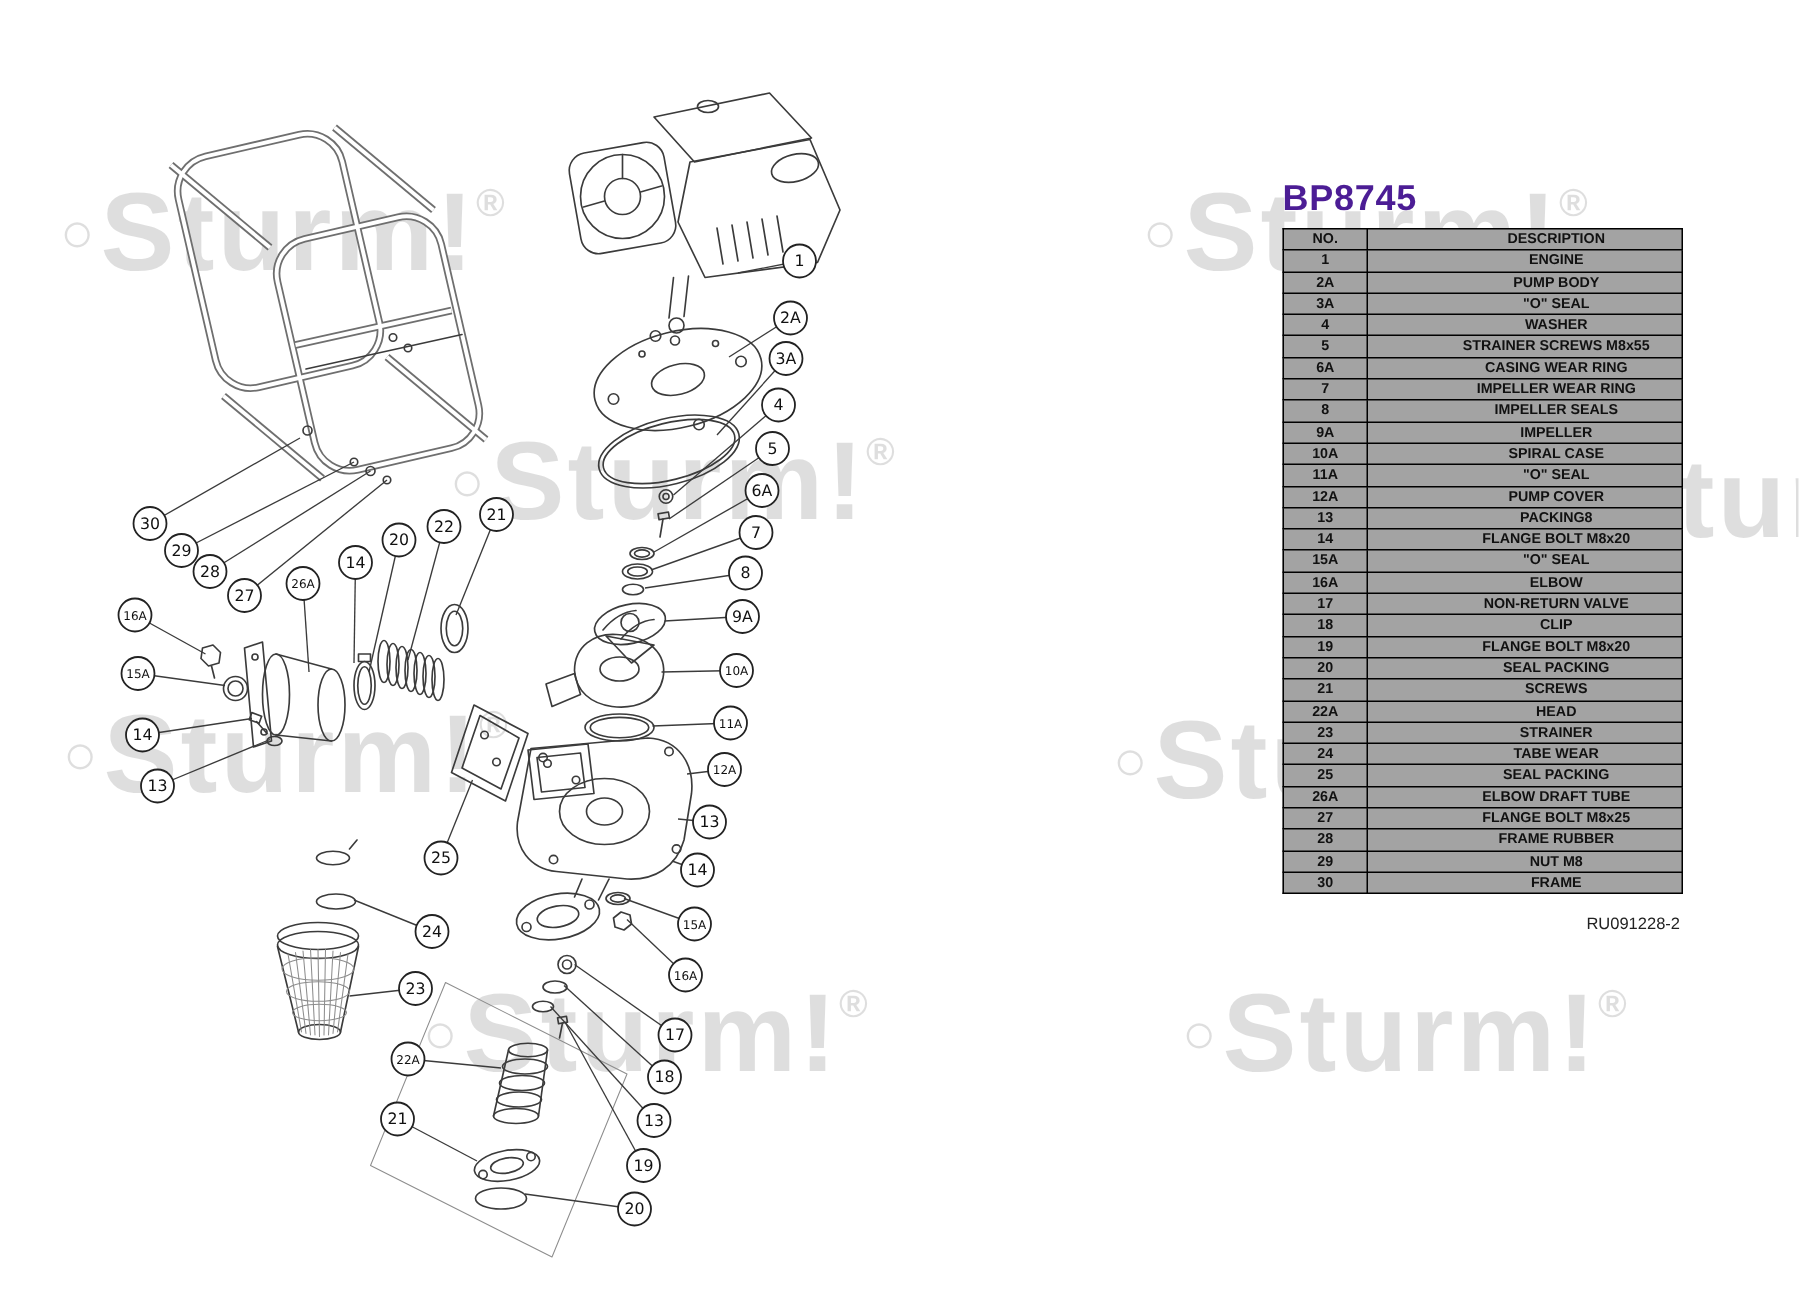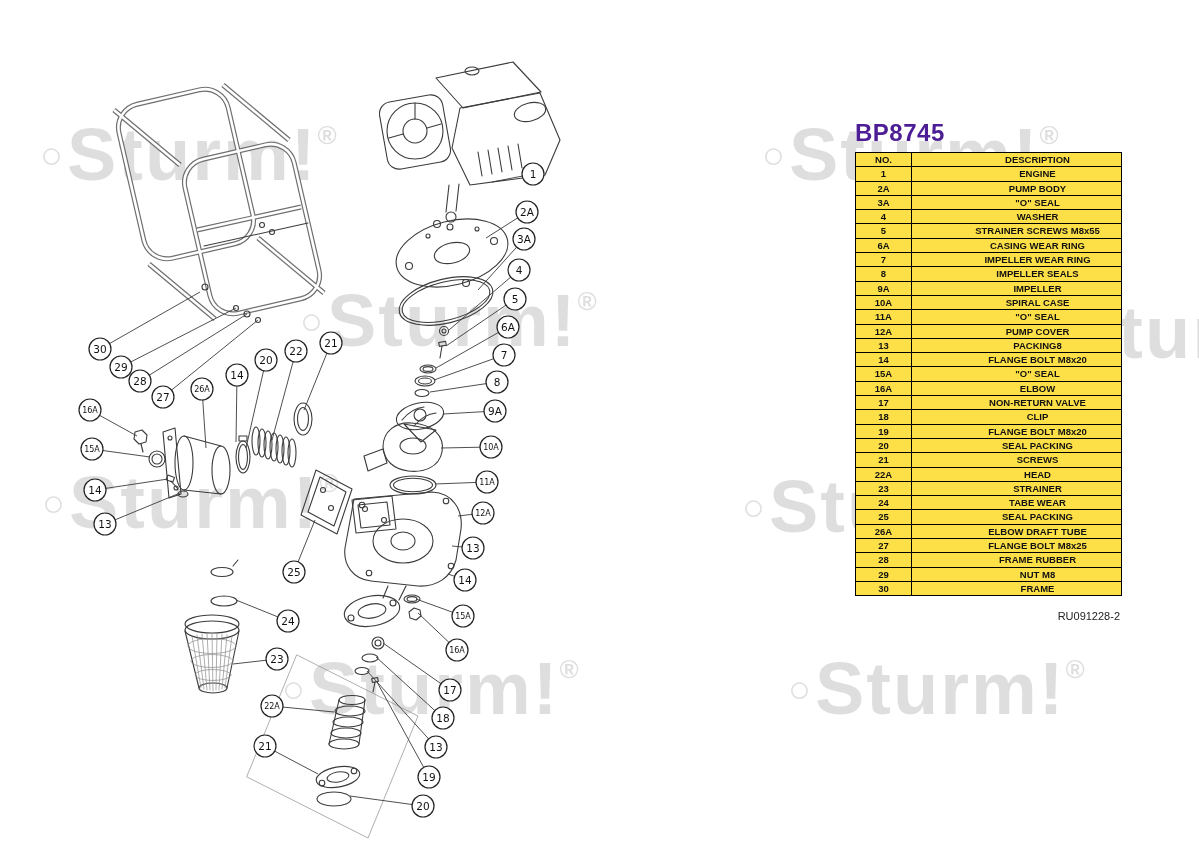--- a/index.html
+++ b/index.html
@@ -27,21 +27,21 @@
     fill:#111111;font-family:"DejaVu Sans","Liberation Sans",sans-serif;
     font-size:10.5px;text-anchor:middle;font-weight:400;
   }
   #callouts text.sm{font-size:8px;}
   
   .right-panel{position:absolute;left:855px;top:114px;width:267px;z-index:2;}
   .model-title{
     font-size:24px;font-weight:bold;text-align:left;color:#4c1d95;
     letter-spacing:0.5px;line-height:1;margin:7px 0;
   }
-  .parts-table{border-collapse:collapse;width:100%;table-layout:fixed;margin-top:4px;background:#fde047;}
+  .parts-table{border-collapse:collapse;width:100%;table-layout:fixed;margin-top:4px;background:#a3a3a3;}
   .parts-table col.c-no{width:56px;}
   .parts-table th,.parts-table td{
     border:1px solid #000;font-size:9.5px;font-weight:bold;color:#111;
     padding:1px 2px;line-height:11.3px;white-space:nowrap;overflow:hidden;
   }
   .parts-table .col-no{text-align:center;}
   .parts-table .col-desc{text-align:center;padding-left:44px;}
   .doc-number{margin-top:14px;text-align:right;padding-right:2px;font-size:11px;color:#222;}
 </style>
 </head>

